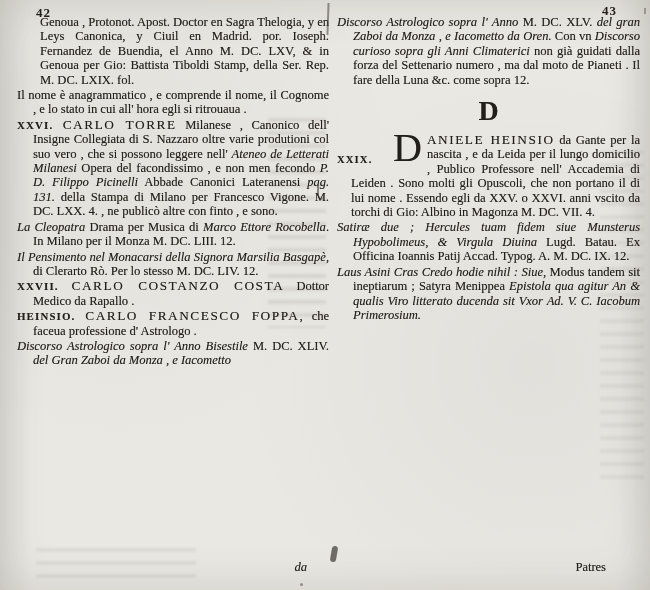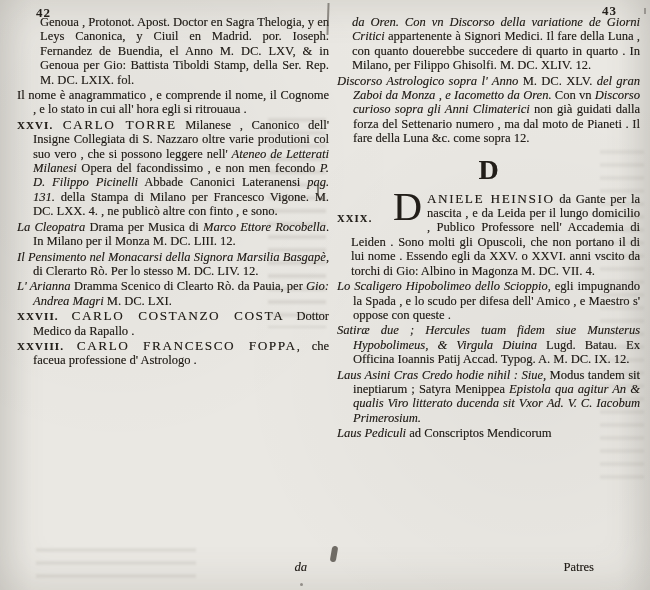--- a/index.html
+++ b/index.html
@@ -50,21 +50,21 @@
     float:left;font-size:40px;line-height:29px;
     padding:0 5px 0 42px;font-weight:normal;
   }
   .seg-i{font-style:italic;}
   .seg-c{font-size:13.2px;letter-spacing:1.6px;}
   .seg-sc{font-size:10.8px;letter-spacing:1.2px;font-weight:bold;}
   .entry.catchword{
     position:absolute;bottom:0;right:22px;
     text-align:left;padding:0;text-indent:0;
   }
-  .col-right .entry.catchword{right:46px;}
+  .col-right .entry.catchword{right:34px;}
   .entry.catchword.it{font-style:italic;}
   
   .speck{position:absolute;background:#47423b;}
   .speck.s1{left:327px;top:3px;width:2px;height:32px;opacity:.55;transform:rotate(2deg);}
   .speck.s2{left:317px;top:186px;width:2px;height:9px;opacity:.6;}
   .speck.s3{left:320px;top:197px;width:3px;height:3px;border-radius:50%;opacity:.5;}
   .speck.s4{left:331px;top:546px;width:6px;height:16px;border-radius:3px;opacity:.75;transform:rotate(10deg);}
   .speck.s5{left:300px;top:583px;width:3px;height:3px;border-radius:50%;opacity:.5;}
   .speck.s6{left:644px;top:8px;width:2px;height:6px;opacity:.4;}
   .ghost{
@@ -88,34 +88,31 @@
 
   <div class="pagenum pn-left">42</div>
   <div class="pagenum pn-right">43</div>
 
   <div class="col col-left">
       <p class="entry block"><span class="seg-n">Genoua , Protonot. Apost. Doctor en Sagra Thelogia, y en Leys Canonica, y Ciuil en Madrid. por. Ioseph. Fernandez de Buendia, el Anno M. DC. LXV, &amp; in Genoua per Gio: Battista Tiboldi Stamp, della Ser. Rep. M. DC. LXIX. fol.</span></p>
       <p class="entry hang"><span class="seg-n">Il nome è anagrammatico , e comprende il nome, il Cognome , e lo stato in cui all' hora egli si ritrouaua .</span></p>
       <p class="entry hang"><span class="seg-sc">XXVI. </span><span class="seg-c">CARLO TORRE</span><span class="seg-n"> Milanese , Canonico dell' Insigne Collegiata di S. Nazzaro oltre varie produtioni col suo vero , che si possono leggere nell' </span><span class="seg-i">Ateneo de Letterati Milanesi</span><span class="seg-n"> Opera del facondissimo , e non men fecondo </span><span class="seg-i">P. D. Filippo Picinelli</span><span class="seg-n"> Abbade Canonici Lateranensi </span><span class="seg-i">pag. 131.</span><span class="seg-n"> della Stampa di Milano per Francesco Vigone. M. DC. LXX. 4. , ne publicò altre con finto , e sono.</span></p>
       <p class="entry hang"><span class="seg-i">La Cleopatra</span><span class="seg-n"> Drama per Musica di </span><span class="seg-i">Marco Ettore Rocobella</span><span class="seg-n">. In Milano per il Monza M. DC. LIII. 12.</span></p>
       <p class="entry hang"><span class="seg-i">Il Pensimento nel Monacarsi della Signora Marsilia Basgapè</span><span class="seg-n">, di Clerarto Rò. Per lo stesso M. DC. LIV. 12.</span></p>
-      <p class="entry hang"><span class="seg-i">L' Arianna</span><span class="seg-n"> Dramma Scenico di Clearto Rò. da Pauia, per </span><span class="seg-i">Gio: Andrea Magri</span><span class="seg-n"> M. DC. LXI.</span></p>
       <p class="entry hang"><span class="seg-sc">XXVII. </span><span class="seg-c">CARLO COSTANZO COSTA</span><span class="seg-n"> Dottor Medico da Rapallo .</span></p>
-      <p class="entry hang"><span class="seg-sc">XXVIII. </span><span class="seg-c">CARLO FRANCESCO FOPPA</span><span class="seg-n">, che faceua professione d' Astrologo .</span></p>
+      <p class="entry hang"><span class="seg-sc">HEINSIO. </span><span class="seg-c">CARLO FRANCESCO FOPPA</span><span class="seg-n">, che faceua professione d' Astrologo .</span></p>
+      <p class="entry hang"><span class="seg-i">Discorso Astrologico sopra l' Anno Bisestile</span><span class="seg-n"> M. DC. XLIV. </span><span class="seg-i">del Gran Zaboi da Monza , e Iacometto</span></p>
       <p class="entry catchword it">da</p>
     </div>
   <div class="col col-right">
-      <p class="entry block"><span class="seg-i">da Oren. Con vn Discorso della variatione de Giorni Critici</span><span class="seg-n"> appartenente à Signori Medici. Il fare della Luna , con quanto douerebbe succedere di quarto in quarto . In Milano, per Filippo Ghisolfi. M. DC. XLIV. 12.</span></p>
       <p class="entry hang"><span class="seg-i">Discorso Astrologico sopra l' Anno</span><span class="seg-n"> M. DC. XLV. </span><span class="seg-i">del gran Zaboi da Monza , e Iacometto da Oren.</span><span class="seg-n"> Con vn </span><span class="seg-i">Discorso curioso sopra gli Anni Climaterici</span><span class="seg-n"> non già guidati dalla forza del Settenario numero , ma dal moto de Pianeti . Il fare della Luna &amp;c. come sopra 12.</span></p>
       <p class="entry section">D</p>
       <p class="entry dropcap"><span class="num-label">XXIX.</span><span class="initial">D</span><span class="seg-c">ANIELE HEINSIO</span><span class="seg-n"> da Gante per la nascita , e da Leida per il lungo domicilio , Publico Professore nell' Accademia di Leiden . Sono molti gli Opuscoli, che non portano il di lui nome . Essendo egli da XXV. o XXVI. anni vscito da torchi di Gio: Albino in Magonza M. DC. VII. 4.</span></p>
-      <p class="entry hang"><span class="seg-i">Lo Scaligero Hipobolimeo dello Scioppio</span><span class="seg-n">, egli impugnando la Spada , e lo scudo per difesa dell' Amico , e Maestro s' oppose con queste .</span></p>
       <p class="entry hang"><span class="seg-i">Satiræ due ; Hercules tuam fidem siue Munsterus Hypobolimeus, &amp; Virgula Diuina</span><span class="seg-n"> Lugd. Batau. Ex Officina Ioannis Patij Accad. Typog. A. M. DC. IX. 12.</span></p>
       <p class="entry hang"><span class="seg-i">Laus Asini Cras Credo hodie nihil : Siue</span><span class="seg-n">, Modus tandem sit ineptiarum ; Satyra Menippea </span><span class="seg-i">Epistola qua agitur An &amp; qualis Viro litterato ducenda sit Vxor Ad. V. C. Iacobum Primerosium.</span></p>
-      <p class="entry hang"><span class="seg-i">Laus Pediculi</span><span class="seg-n"> ad Conscriptos Mendicorum</span></p>
       <p class="entry catchword">Patres</p>
     </div>
 
   <div class="speck s1"></div>
   <div class="speck s2"></div>
   <div class="speck s3"></div>
   <div class="speck s4"></div>
   <div class="speck s5"></div>
   <div class="speck s6"></div>
 </div>

